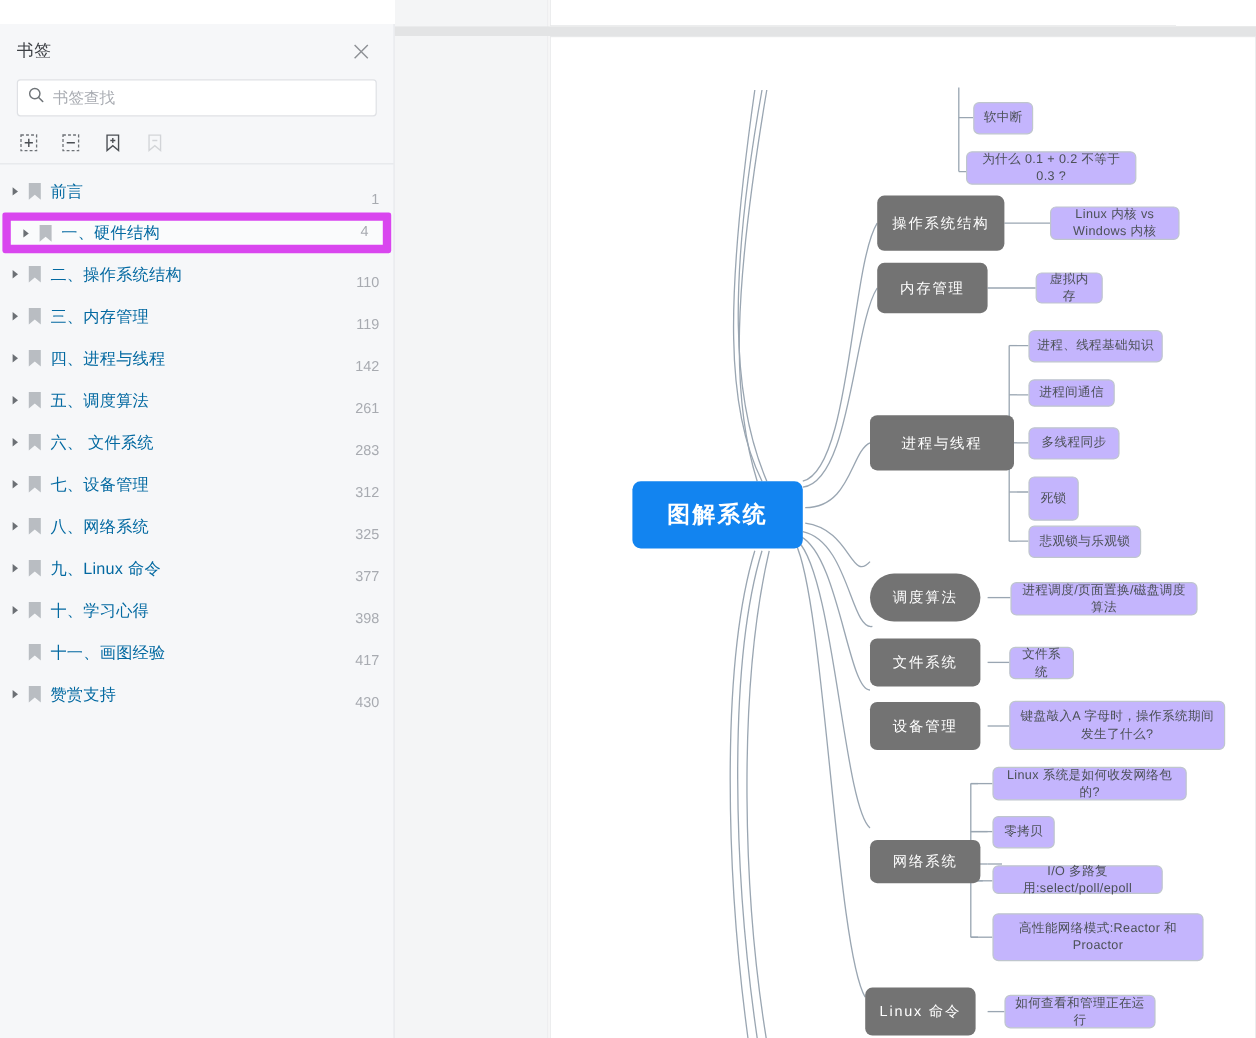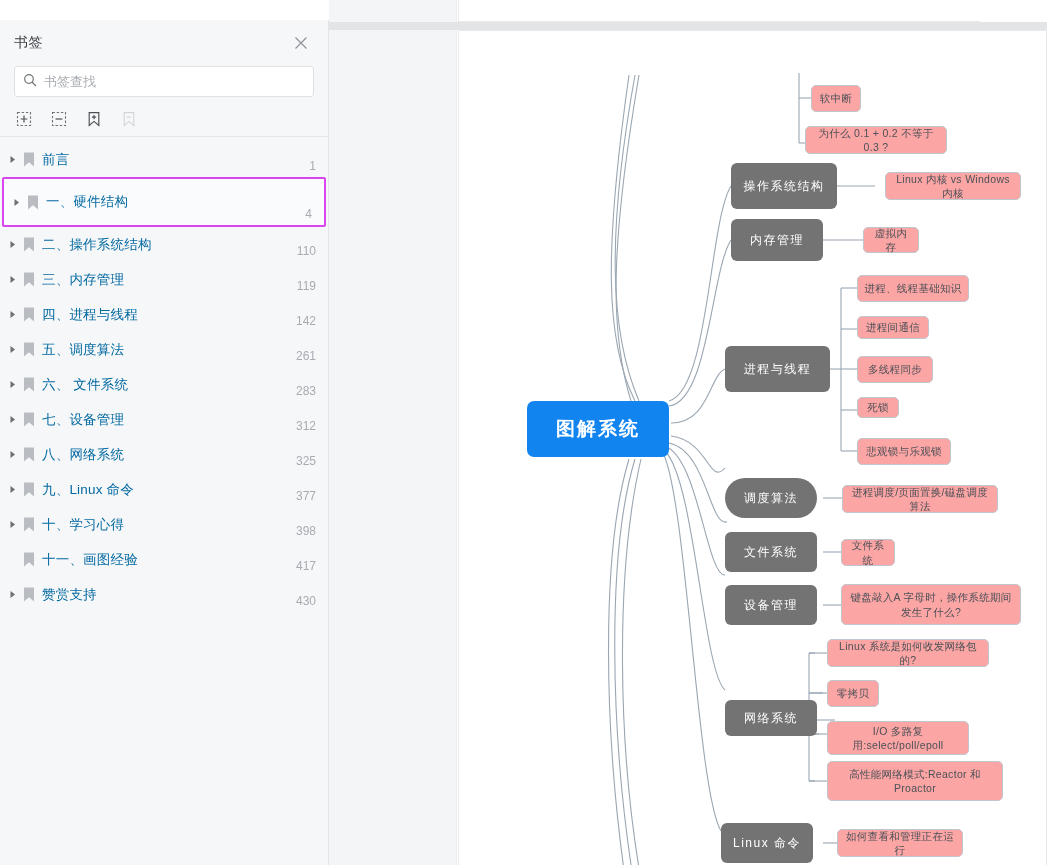--- a/index.html
+++ b/index.html
@@ -68,25 +68,25 @@
 
   #bm-list { flex: 1 1 auto; overflow: hidden; padding-top: 5px; }
   .bm-row {
     position: relative;
     height: 35px;
     display: flex; align-items: center;
     padding: 0 12px 0 6px;
     cursor: pointer;
   }
   .bm-row.selected {
-    border: 2px solid #d946ef;
+    border: 7px solid #d946ef;
     background: #fafbfc;
     border-radius: 2px;
     margin: 0 2px;
-    height: 50px;
+    height: 34px;
   }
   .caret {
     width: 14px; flex: 0 0 14px;
     display: flex; align-items: center; justify-content: center;
   }
   .caret.hidden { visibility: hidden; }
   .bm-icon {
     width: 17px; flex: 0 0 17px;
     display: flex; align-items: center; justify-content: center;
     margin-right: 5px;
@@ -151,21 +151,21 @@
     font-weight: bold;
   }
   .node.lvl2 {
     background: #737373;
     color: #ffffff;
     border-radius: 6px;
     font-size: 12px;
     letter-spacing: 1.5px;
   }
   .node.leaf {
-    background: #fca5a5;
+    background: #c4b5fd;
     color: #4c5157;
     border: 1px solid #bfc6cd;
     border-radius: 5px;
     font-size: 10.5px;
     letter-spacing: .3px;
     line-height: 1.35;
     padding: 2px 6px;
   }
   .right-strip {
     position: absolute; right: 0; top: 22px;
@@ -478,39 +478,39 @@
 
             <path d="M364 812 H 378"></path>
 
             <path d="M340 42 V 112"></path>
             <path d="M340 67 H 352"></path>
             <path d="M340 112 H 346"></path>
           </g>
         </svg>
       <div class="node root" style="left: 68px; top: 370px; width: 142px; height: 56px;">图解系统</div>
           <div class="node lvl2" style="left: 272px; top: 132px; width: 106px; height: 46px;">操作系统结构</div>
-          <div class="node leaf" style="left: 416px; top: 141px; width: 136px; height: 28px; margin-left: 10px;">Linux 内核 vs Windows 内核</div>
+          <div class="node leaf" style="left: 416px; top: 141px; width: 108px; height: 28px;">Linux 内核 vs Windows 内核</div>
           <div class="node lvl2" style="left: 272px; top: 188px; width: 92px; height: 42px;">内存管理</div>
           <div class="node leaf" style="left: 404px; top: 196px; width: 56px; height: 26px;">虚拟内存</div>
-          <div class="node lvl2" style="left: 266px; top: 315px; width: 105px; height: 46px;">进程与线程</div>
+          <div class="node lvl2" style="left: 266px; top: 315px; width: 120px; height: 46px;">进程与线程</div>
           <div class="node leaf" style="left: 398px; top: 244px; width: 112px; height: 27px;">进程、线程基础知识</div>
           <div class="node leaf" style="left: 398px; top: 285px; width: 72px; height: 23px;">进程间通信</div>
           <div class="node leaf" style="left: 398px; top: 325px; width: 76px; height: 27px;">多线程同步</div>
-          <div class="node leaf" style="left: 398px; top: 366px; width: 42px; height: 21px;">死锁</div>
+          <div class="node leaf" style="left: 398px; top: 366px; width: 42px; height: 37px;">死锁</div>
           <div class="node leaf" style="left: 398px; top: 407px; width: 94px; height: 27px;">悲观锁与乐观锁</div>
           <div class="node lvl2" style="left: 266px; top: 447px; width: 92px; height: 40px; border-radius: 20px;">调度算法</div>
           <div class="node leaf" style="left: 383px; top: 454px; width: 156px; height: 28px;">进程调度/页面置换/磁盘调度算法</div>
           <div class="node lvl2" style="left: 266px; top: 501px; width: 92px; height: 40px;">文件系统</div>
           <div class="node leaf" style="left: 382px; top: 508px; width: 54px; height: 27px;">文件系统</div>
           <div class="node lvl2" style="left: 266px; top: 554px; width: 92px; height: 40px;">设备管理</div>
           <div class="node leaf" style="left: 382px; top: 553px; width: 180px; height: 41px;">键盘敲入A 字母时，操作系统期间发生了什么?</div>
           <div class="node lvl2" style="left: 266px; top: 669px; width: 92px; height: 36px;">网络系统</div>
           <div class="node leaf" style="left: 368px; top: 608px; width: 162px; height: 28px;">Linux 系统是如何收发网络包的?</div>
           <div class="node leaf" style="left: 368px; top: 649px; width: 52px; height: 27px;">零拷贝</div>
-          <div class="node leaf" style="left: 368px; top: 690px; width: 142px; height: 34px;">I/O 多路复用:select/poll/epoll</div>
+          <div class="node leaf" style="left: 368px; top: 690px; width: 142px; height: 24px;">I/O 多路复用:select/poll/epoll</div>
           <div class="node leaf" style="left: 368px; top: 730px; width: 176px; height: 40px;">高性能网络模式:Reactor 和 Proactor</div>
           <div class="node lvl2" style="left: 262px; top: 792px; width: 92px; height: 40px;">Linux 命令</div>
           <div class="node leaf" style="left: 378px; top: 798px; width: 126px; height: 28px;">如何查看和管理正在运行</div>
           <div class="node leaf" style="left: 352px; top: 54px; width: 50px; height: 27px;">软中断</div>
           <div class="node leaf" style="left: 346px; top: 95px; width: 142px; height: 28px;">为什么 0.1 + 0.2 不等于 0.3 ?</div>
         </div>
 
     </div>
   </main>
 </div>

